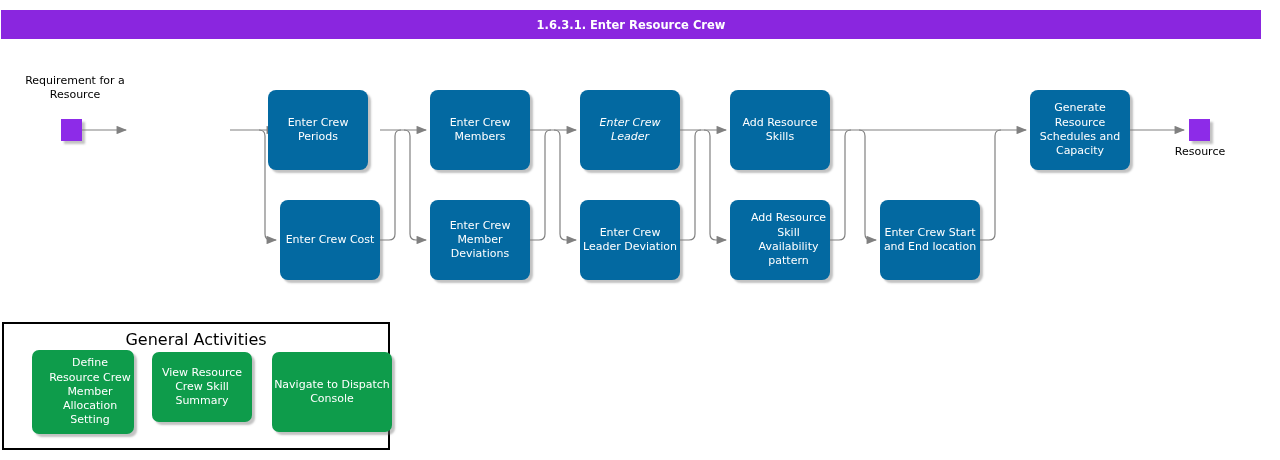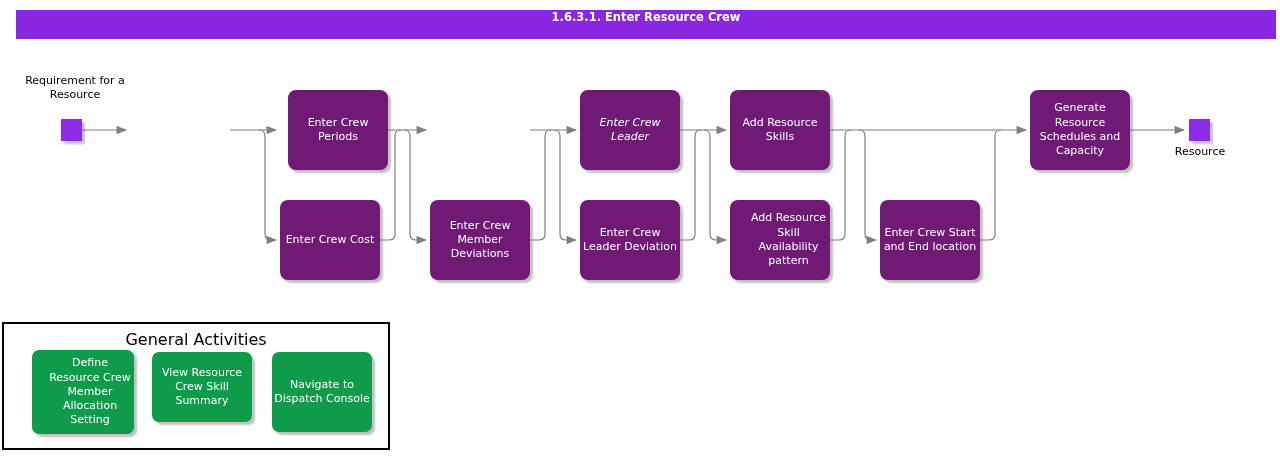--- a/index.html
+++ b/index.html
@@ -1,27 +1,27 @@
 <!DOCTYPE html>
 <html><head>
 <meta charset="utf-8">
 <style>
   html,body{margin:0;padding:0;background:#ffffff;}
   .canvas{
     position:relative;width:1280px;height:460px;background:#ffffff;overflow:hidden;
     font-family:"DejaVu Sans","Liberation Sans",sans-serif;
   }
   .title-bar{
-    position:absolute;left:16px;top:10px;width:1260px;height:29px;
-    background:#8a26df;color:#ffffff;display:flex;justify-content:center;
+    position:absolute;left:1px;top:10px;width:1260px;height:29px;
+    background:#8a26df;color:#ffffff;display:flex;align-items:center;justify-content:center;
     font-size:11.5px;font-weight:bold;
   }
   .conn-svg{position:absolute;left:0;top:0;width:1280px;height:460px;}
   .node{
-    position:absolute;background:#701a75;color:#ffffff;border-radius:8px;
+    position:absolute;background:#0369a1;color:#ffffff;border-radius:8px;
     display:flex;align-items:center;justify-content:center;text-align:center;
     font-size:11px;line-height:1.3;padding:0 2px;box-sizing:border-box;
     box-shadow:3px 3px 2px rgba(120,120,120,0.45);cursor:pointer;
   }
   .marker-square{
     position:absolute;width:21px;height:22px;background:#8d2be8;
     box-shadow:3px 3px 2px rgba(120,120,120,0.45);
   }
   .marker-label{
     position:absolute;color:#000000;font-size:11px;line-height:1.25;text-align:center;
@@ -93,31 +93,32 @@
       <path d="M 1130 130 H 1184" marker-end="url(#arrow)"></path>
     </g>
   </svg>
 
   <div class="marker-label" style="left:25px;top:74px;width:100px;">Requirement for a Resource</div>
   <div class="marker-square" style="left:61px;top:119px;"></div>
 
   <div class="marker-square" style="left:1189px;top:119px;"></div>
   <div class="marker-label" style="left:1150px;top:145px;width:100px;">Resource</div>
 
-  <div class="node" style="left:288px;top:90px;width:100px;height:80px;">Enter Crew Periods</div>
+  <div class="node" style="left:268px;top:90px;width:100px;height:80px;">Enter Crew Periods</div>
+  <div class="node" style="left:430px;top:90px;width:100px;height:80px;">Enter Crew Members</div>
   <div class="node" style="left:580px;top:90px;width:100px;height:80px;font-style:italic;">Enter Crew Leader</div>
   <div class="node" style="left:730px;top:90px;width:100px;height:80px;">Add Resource Skills</div>
   <div class="node" style="left:1030px;top:90px;width:100px;height:80px;">Generate Resource Schedules and Capacity</div>
 
   <div class="node" style="left:280px;top:200px;width:100px;height:80px;">Enter Crew Cost</div>
   <div class="node" style="left:430px;top:200px;width:100px;height:80px;">Enter Crew Member Deviations</div>
   <div class="node" style="left:580px;top:200px;width:100px;height:80px;">Enter Crew Leader Deviation</div>
   <div class="node" style="left:730px;top:200px;width:100px;height:80px;padding-left:19px;">Add Resource Skill Availability pattern</div>
   <div class="node" style="left:880px;top:200px;width:100px;height:80px;">Enter Crew Start and End location</div>
 
   <div class="ga-box">
     <div class="ga-title">General Activities</div>
     <div class="ga-node" style="left:28px;top:26px;width:102px;height:84px;padding-left:16px;">Define Resource Crew Member Allocation Setting</div>
     <div class="ga-node" style="left:148px;top:28px;width:100px;height:70px;">View Resource Crew Skill Summary</div>
-    <div class="ga-node" style="left:268px;top:28px;width:100px;height:80px;">Navigate to Dispatch Console</div>
+    <div class="ga-node" style="left:268px;top:28px;width:120px;height:80px;">Navigate to Dispatch Console</div>
   </div>
 
 </div>
 
 </body></html>

